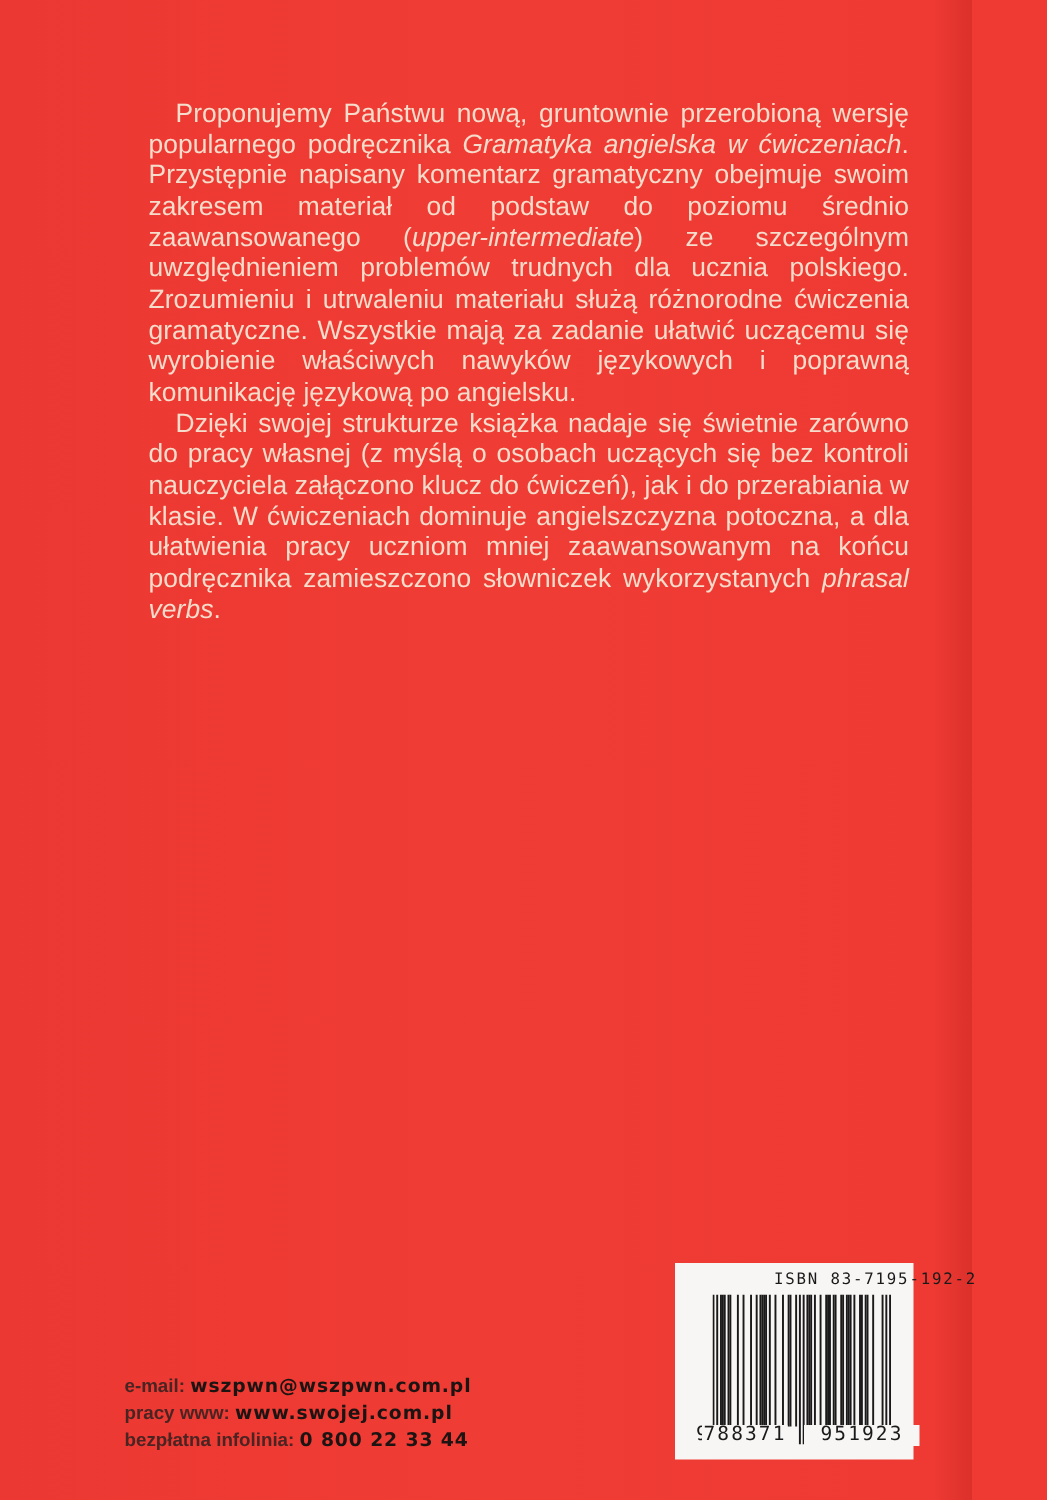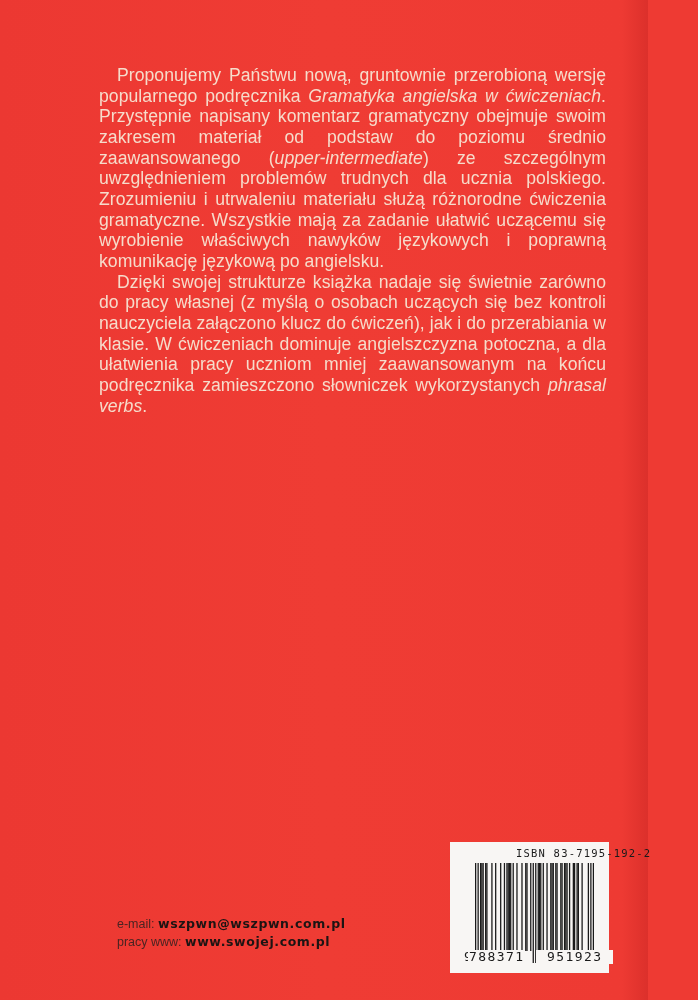--- a/index.html
+++ b/index.html
@@ -41,23 +41,22 @@
   .contact {
     position: absolute;
     left: 83px;
     top: 915px;
     font-size: 12.5px;
     line-height: 17px;
     color: #3a2220;
   }
   .contact .row { white-space: nowrap; }
   .contact .label {
-    font-weight: normal;
+    font-weight: bold;
     color: #4a2422;
-    margin-left: 34px;
   }
   .contact .value {
     font-family: "DejaVu Sans", sans-serif;
     font-weight: bold;
     color: #1c1413;
     font-size: 12.5px;
     letter-spacing: 0.6px;
   }
   .barcode-box {
     position: absolute;
@@ -110,20 +109,24 @@
 
   <div class="contact">
     <div class="row">
       <span class="label">e-mail:</span>
       <span class="value">wszpwn@wszpwn.com.pl</span>
     </div>
     <div class="row">
       <span class="label">pracy www:</span>
       <span class="value">www.swojej.com.pl</span>
     </div>
+    <div class="row">
+      <span class="label">bezpłatna infolinia:</span>
+      <span class="value">0 800 22 33 44</span>
+    </div>
   </div>
 
   <div class="barcode-box">
     <div class="isbn-text">ISBN 83-7195-192-2</div>
     <svg class="bars" id="bars" viewBox="0 0 95 100" preserveAspectRatio="none">
         <rect x="0" y="0" width="1.02" height="100" fill="#1a1a1a"></rect>
         <rect x="2" y="0" width="1.02" height="100" fill="#1a1a1a"></rect>
         <rect x="4" y="0" width="1.02" height="88" fill="#1a1a1a"></rect>
         <rect x="5" y="0" width="1.02" height="88" fill="#1a1a1a"></rect>
         <rect x="6" y="0" width="1.02" height="88" fill="#1a1a1a"></rect>

